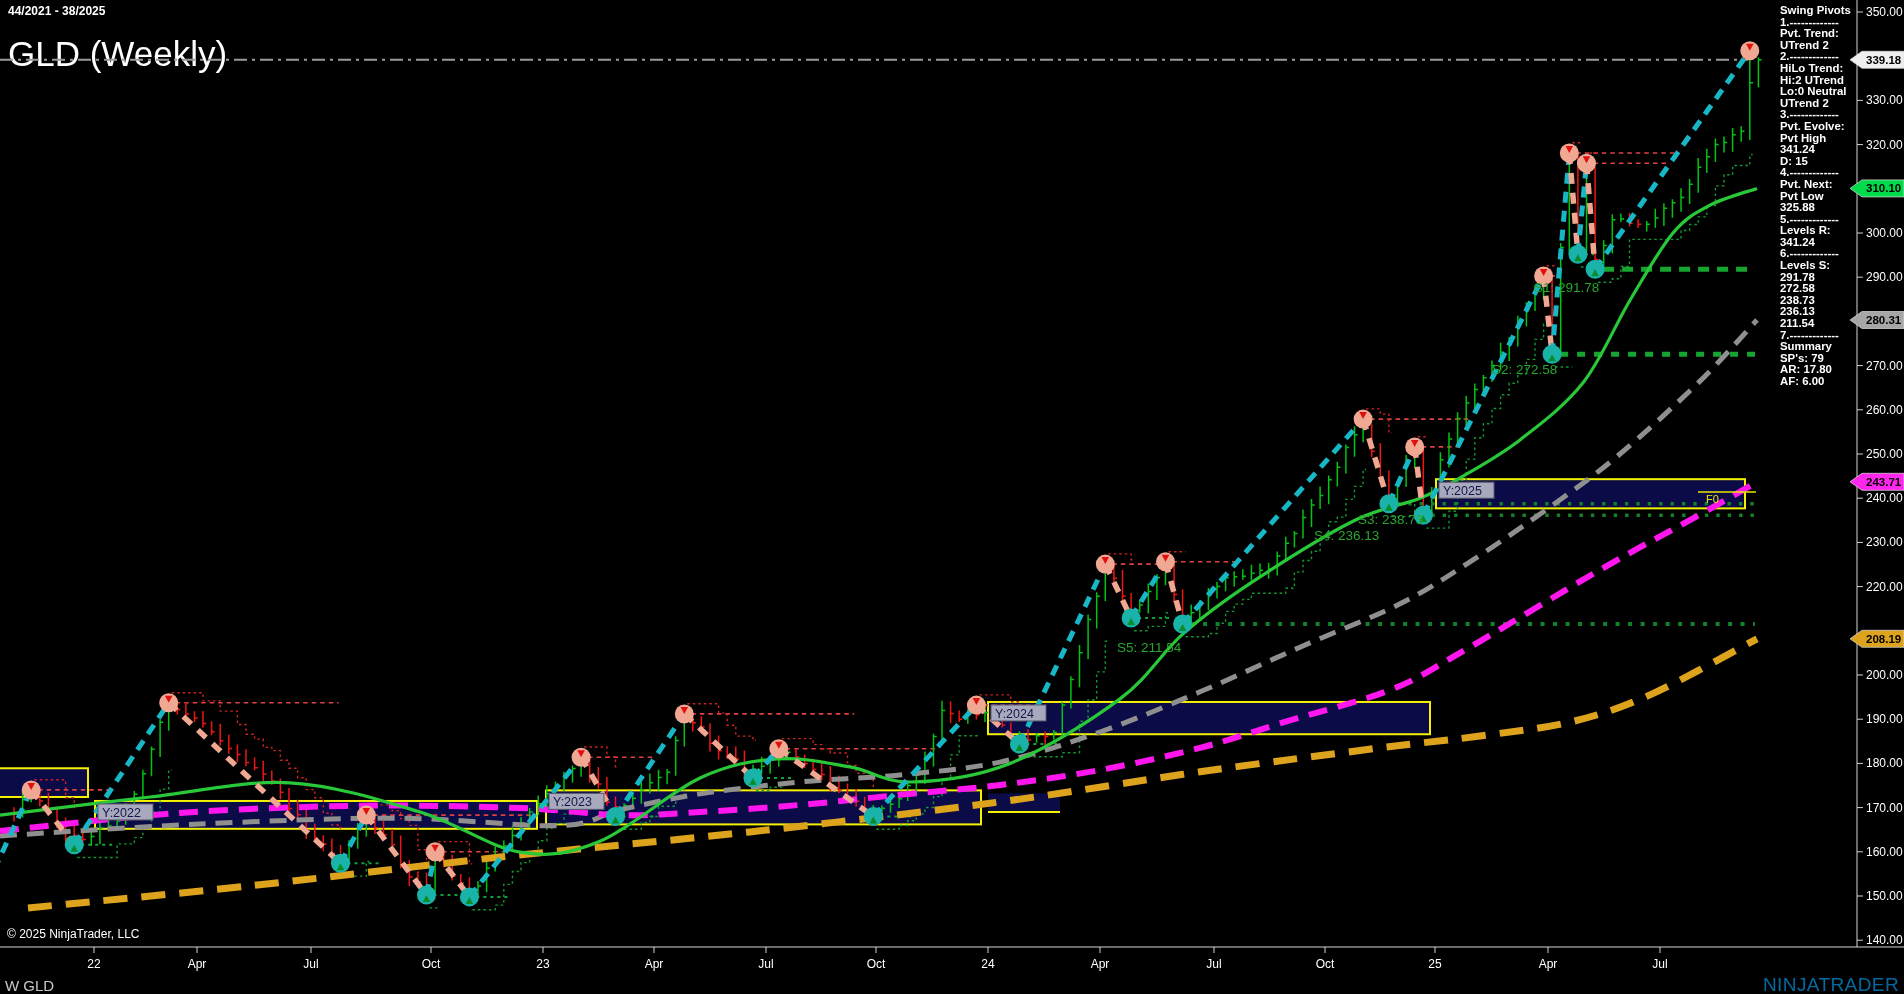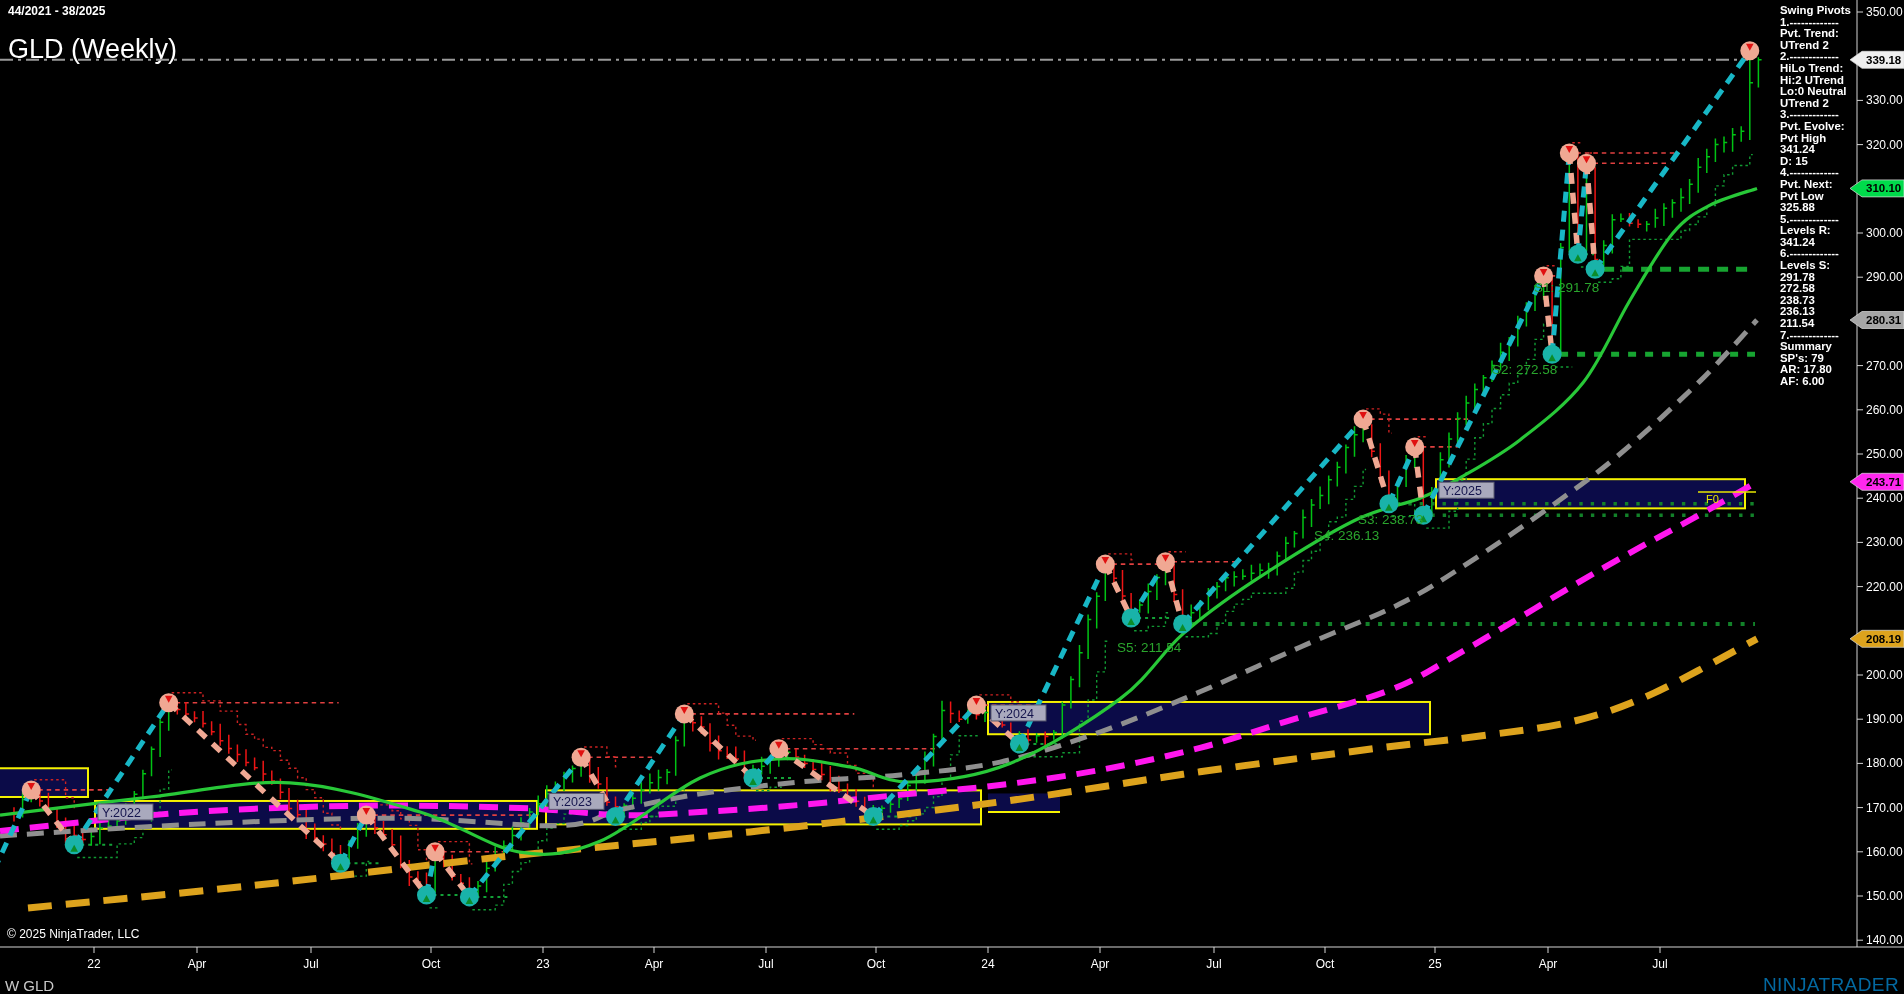--- a/index.html
+++ b/index.html
@@ -1,21 +1,21 @@
 <!DOCTYPE html>
 <html><head>
 <meta charset="utf-8">
 <style>
   html,body{margin:0;padding:0;background:#000;}
   #root{position:relative;width:1904px;height:994px;background:#000;overflow:hidden;
         font-family:"Liberation Sans",sans-serif;}
   #plot{position:absolute;left:0;top:0;z-index:1;}
   .under{position:absolute;z-index:0;white-space:pre;}
   .over{position:absolute;z-index:2;white-space:pre;}
-  #title{left:8px;top:34px;font-size:27px;color:#ffffff;}
+  #title{left:8px;top:34px;font-size:35px;color:#ffffff;}
   #range{left:8px;top:4px;font-size:12px;font-weight:bold;color:#ffffff;}
   #panel{left:1780px;top:5px;width:122px;font-size:11.4px;line-height:11.6px;color:#ffffff;font-weight:bold;}
   #copyright{left:7px;top:927px;font-size:12px;color:#ffffff;text-align:center;}
   #wgld{left:5px;top:977px;font-size:15px;color:#c9c9c9;}
   #brand{right:5px;top:974px;font-size:19px;font-weight:400;color:#0369a1;letter-spacing:.4px;}
   svg text{font-family:"Liberation Sans",sans-serif;}
 </style>
 </head>
 <body>
 

